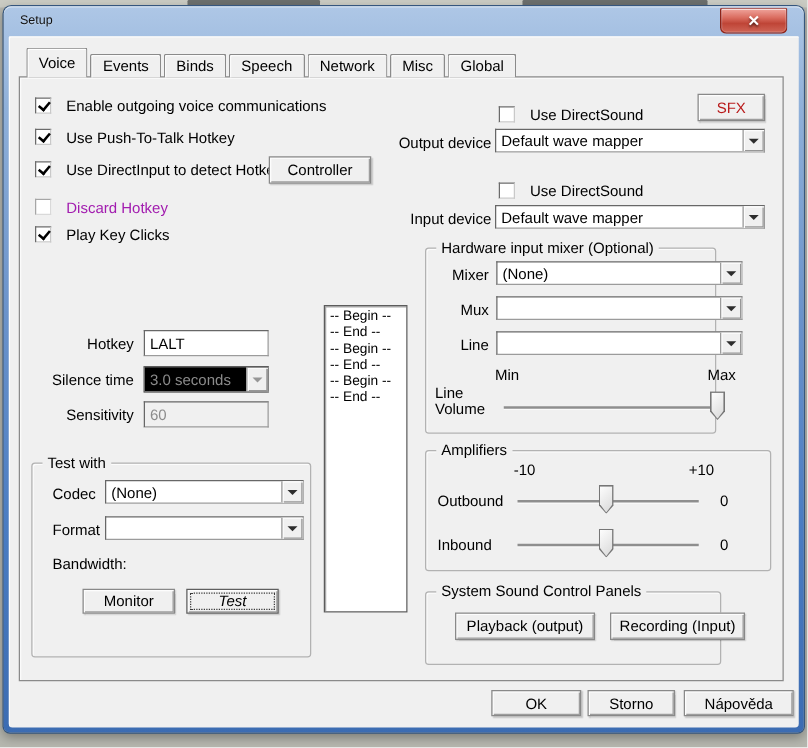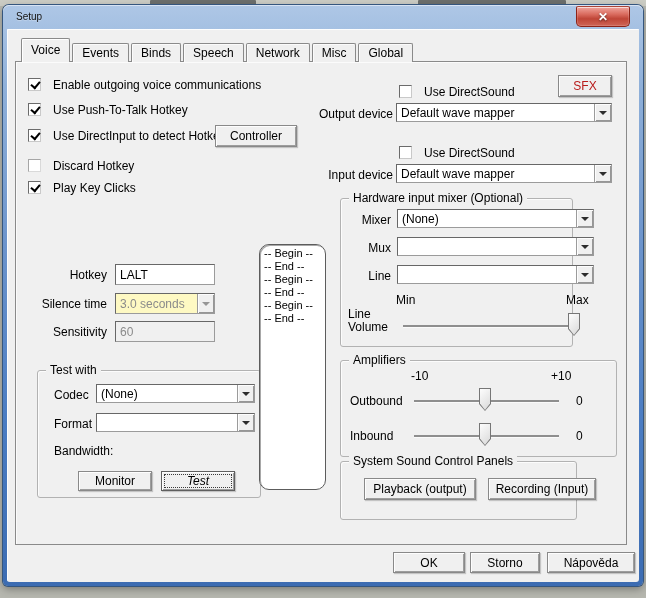--- a/index.html
+++ b/index.html
@@ -56,41 +56,41 @@
   .cbrow { position:absolute; z-index:4; display:flex; align-items:center; gap:12px; height:15px; cursor:default; }
   .cb {
     width:13px; height:13px; background:#fff; flex:0 0 auto; position:relative;
     border:1px solid; border-color:#6b6b6b #c9c9c9 #c9c9c9 #6b6b6b;
   }
   .cb.checked::after {
     content:""; position:absolute; left:2px; top:2px; width:7px; height:4px;
     border-left:2px solid #000; border-bottom:2px solid #000; transform:rotate(-50deg);
   }
   .cbrow.disabled .cb { border-color:#a6a6a6 #d9d9d9 #d9d9d9 #a6a6a6; }
-  .cbrow.disabled span.txt { color:#000000; }
+  .cbrow.disabled span.txt { color:#a21caf; }
 
   .tinput {
     position:absolute; z-index:4; background:#fff; border:1px solid;
     border-color:#676767 #9b9b9b #9b9b9b #676767;
     padding:1px 4px; display:flex; align-items:center; white-space:nowrap;
   }
   .tinput.disabled { background:#f0f0f0; color:#8b8b8b; }
 
   .combo {
     position:absolute; z-index:4; background:#fff; border:1px solid;
     border-color:#676767 #9b9b9b #9b9b9b #676767; display:flex;
   }
   .combo .val { flex:1; padding:0 4px; display:flex; align-items:center; white-space:nowrap; overflow:hidden; }
   .combo .arrowbtn {
     width:17px; background:#f0f0f0; border-left:1px solid #9b9b9b;
     box-shadow: inset 1px 1px 0 #fdfdfd, inset -1px -1px 0 #969696;
     display:flex; align-items:center; justify-content:center; cursor:default;
   }
   .arrow-down { width:0; height:0; border-left:4px solid transparent; border-right:4px solid transparent; border-top:4px solid #2d2d2d; }
-  .combo.disabled { background:#fef9c3; }
+  .combo.disabled { background:#000000; }
   .combo.disabled .val { color:#8b8b8b; }
   .combo.disabled .arrow-down { border-top-color:#969696; }
 
   .btn {
     position:absolute; z-index:4; background:#f0f0f0; border:1px solid #898989;
     box-shadow: inset 1px 1px 0 #fdfdfd, inset -1px -1px 0 #9d9d9d, 1px 1px 1px rgba(0,0,0,.18);
     display:flex; align-items:center; justify-content:center; white-space:nowrap; cursor:default;
   }
   .btn.focus { outline:1px dotted #3a3a3a; outline-offset:-4px; border-color:#5f5f5f; }
   .btn.disabled { color:#b91c1c; }
@@ -180,42 +180,42 @@
       <div class="combo disabled" style="left:108px; top:264px; width:100px; height:21px;">
         <span class="val">3.0 seconds</span>
         <span class="arrowbtn">
             <span class="arrow-down"></span>
           </span>
       </div>
 
       <span class="lbl right" style="left:20px; top:296px; width:80px;">Sensitivity</span>
       <div class="tinput disabled" style="left:108px; top:292px; width:100px; height:21px;">60</div>
 
-      <div class="groupbox" style="left:30px; top:341px; width:224px; height:128px;">
+      <div class="groupbox" style="left:18px; top:341px; width:224px; height:156px;">
         <span class="gtitle">Test with</span>
         <span class="lbl" style="left:16px; top:17px;">Codec</span>
         <div class="combo" style="left:58px; top:13px; width:159px; height:19px;">
           <span class="val">(None)</span>
           <span class="arrowbtn">
               <span class="arrow-down"></span>
             </span>
         </div>
         <span class="lbl" style="left:16px; top:46px;">Format</span>
         <div class="combo" style="left:58px; top:42px; width:159px; height:19px;">
           <span class="val"></span>
           <span class="arrowbtn">
               <span class="arrow-down"></span>
             </span>
         </div>
         <span class="lbl" style="left:16px; top:73px;">Bandwidth:</span>
         <div class="btn" style="left:40px; top:100px; width:74px; height:20px;">Monitor</div>
         <div class="btn focus" style="left:123px; top:100px; width:74px; height:20px;font-style:italic;">Test</div>
       </div>
 
-      <div class="listbox" style="left:252px; top:215px; width:67px; height:246px;border-radius:10px;">
+      <div class="listbox" style="left:252px; top:215px; width:67px; height:246px;">
         <div class="li">-- Begin --</div>
         <div class="li">-- End --</div>
         <div class="li">-- Begin --</div>
         <div class="li">-- End --</div>
         <div class="li">-- Begin --</div>
         <div class="li">-- End --</div>
       </div>
 
       <div class="cbrow" style="left:392px; top:55px;">
         <span class="cb"></span>
@@ -280,21 +280,21 @@
         <span class="lbl" style="left:9px; top:33px;">Outbound</span>
         <div class="slider-track" style="left:73px; top:39px; width:145px;"></div>
         <div class="slider-thumb" style="left:138px; top:27px;"></div>
         <span class="lbl" style="left:235px; top:33px;">0</span>
         <span class="lbl" style="left:9px; top:68px;">Inbound</span>
         <div class="slider-track" style="left:73px; top:74px; width:145px;"></div>
         <div class="slider-thumb" style="left:138px; top:62px;"></div>
         <span class="lbl" style="left:235px; top:68px;">0</span>
       </div>
 
-      <div class="groupbox" style="left:333px; top:432px; width:237px; height:59px;">
+      <div class="groupbox" style="left:333px; top:444px; width:237px; height:59px;">
         <span class="gtitle">System Sound Control Panels</span>
         <div class="btn" style="left:147px; top:16px; width:108px; height:22px;">Recording (Input)</div>
         <div class="btn" style="left:23px; top:16px; width:112px; height:22px;">Playback (output)</div>
       </div>
 
       <div class="btn" style="left:386px; top:523px; width:72px; height:21px;">OK</div>
       <div class="btn" style="left:463px; top:523px; width:70px; height:21px;">Storno</div>
       <div class="btn" style="left:540px; top:523px; width:88px; height:21px;">Nápověda</div>
 
     </div>

